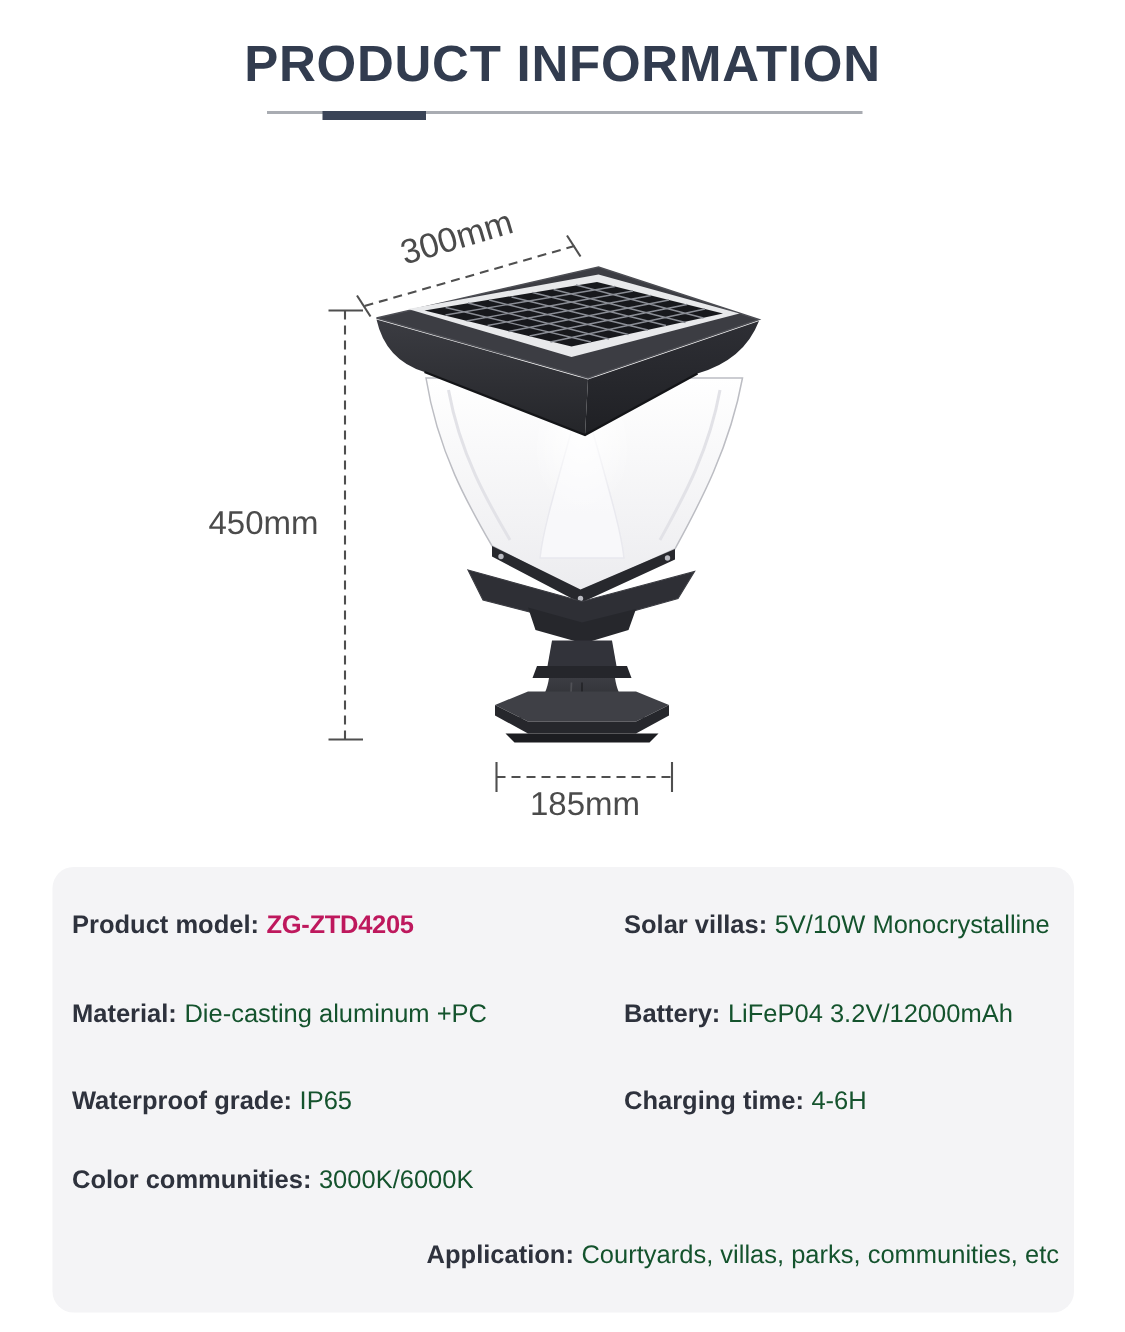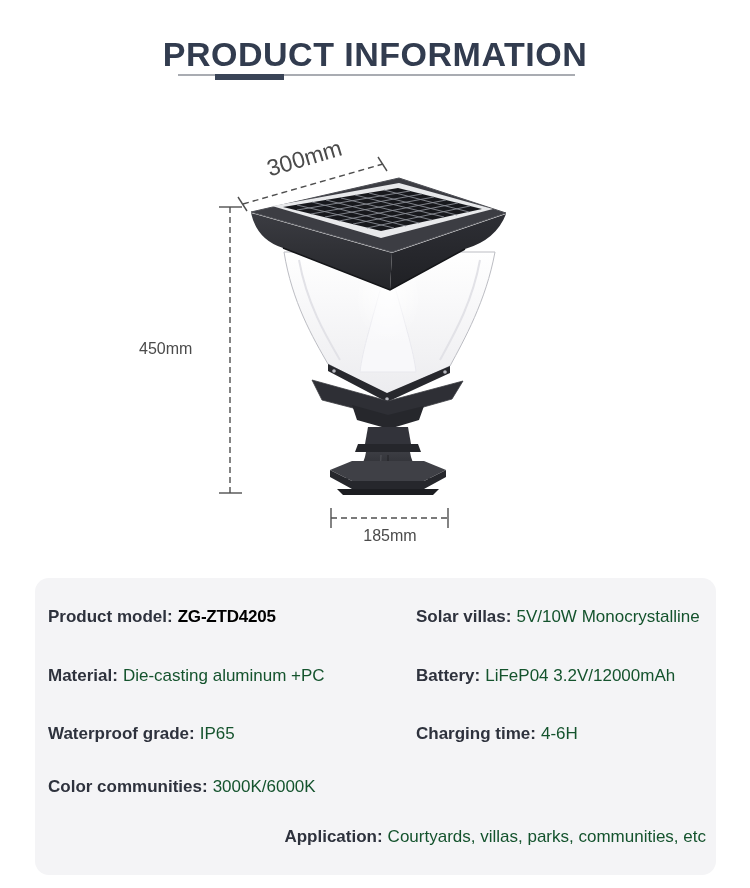--- a/index.html
+++ b/index.html
@@ -2,57 +2,57 @@
 <html><head>
 <meta charset="utf-8">
 <style>
   html,body{margin:0;padding:0;background:#ffffff;}
   .page{
     position:relative;width:750px;height:888px;background:#ffffff;
     font-family:"Liberation Sans",sans-serif;overflow:hidden;
   }
   
   .title{
-    position:absolute;top:37px;left:0;width:100%;margin:0;
+    position:absolute;top:26px;left:0;width:100%;margin:0;
     text-align:center;font-size:34px;line-height:34px;font-weight:700;
     letter-spacing:.5px;color:#323c4f;
   }
   .rule{
     position:absolute;top:74px;left:178px;width:397px;height:2px;
     background:#a9acb2;
   }
   .rule-accent{
     position:absolute;left:37px;top:0;width:69px;height:6px;
     background:#3a4457;display:block;
   }
   
   .figure{position:absolute;left:0;top:0;width:750px;height:578px;}
   .figure svg{position:absolute;left:0;top:0;}
   .dim{
-    position:absolute;color:#4b4b4b;font-size:16px;line-height:24px;
+    position:absolute;color:#4b4b4b;font-size:22px;line-height:24px;
     white-space:nowrap;
   }
   .dim-top{left:266px;top:146px;font-size:23px;transform:rotate(-16.5deg);transform-origin:50% 50%;}
   .dim-left{left:139px;top:337px;}
   .dim-bottom{left:351px;top:524px;width:78px;text-align:center;}
   
   .specs{
     position:absolute;left:35px;top:578px;width:681px;height:297px;
     background:#f4f4f6;border-radius:14px;box-sizing:border-box;
     padding:27px 10px 0 13px;
   }
   .spec-row{display:grid;grid-template-columns:368px 1fr;}
   .spec-row.r1{margin-bottom:35px;}
   .spec-row.r2{margin-bottom:34px;}
   .spec-row.r3{margin-bottom:29px;}
   .spec-row.r4{margin-bottom:26px;}
   .cell{margin:0;font-size:17px;line-height:24px;color:#45484f;white-space:nowrap;}
   .lbl{font-weight:700;color:#2e323d;margin-right:5px;}
   .val{color:#14532d;}
-  .val-model{color:#000000;font-weight:700;letter-spacing:-.2px;}
+  .val-model{color:#be185d;font-weight:700;letter-spacing:-.2px;}
 </style>
 </head>
 <body>
 
 <div class="page">
 
   <h1 class="title">PRODUCT INFORMATION</h1>
   <div class="rule">
     <span class="rule-accent"></span>
   </div>

